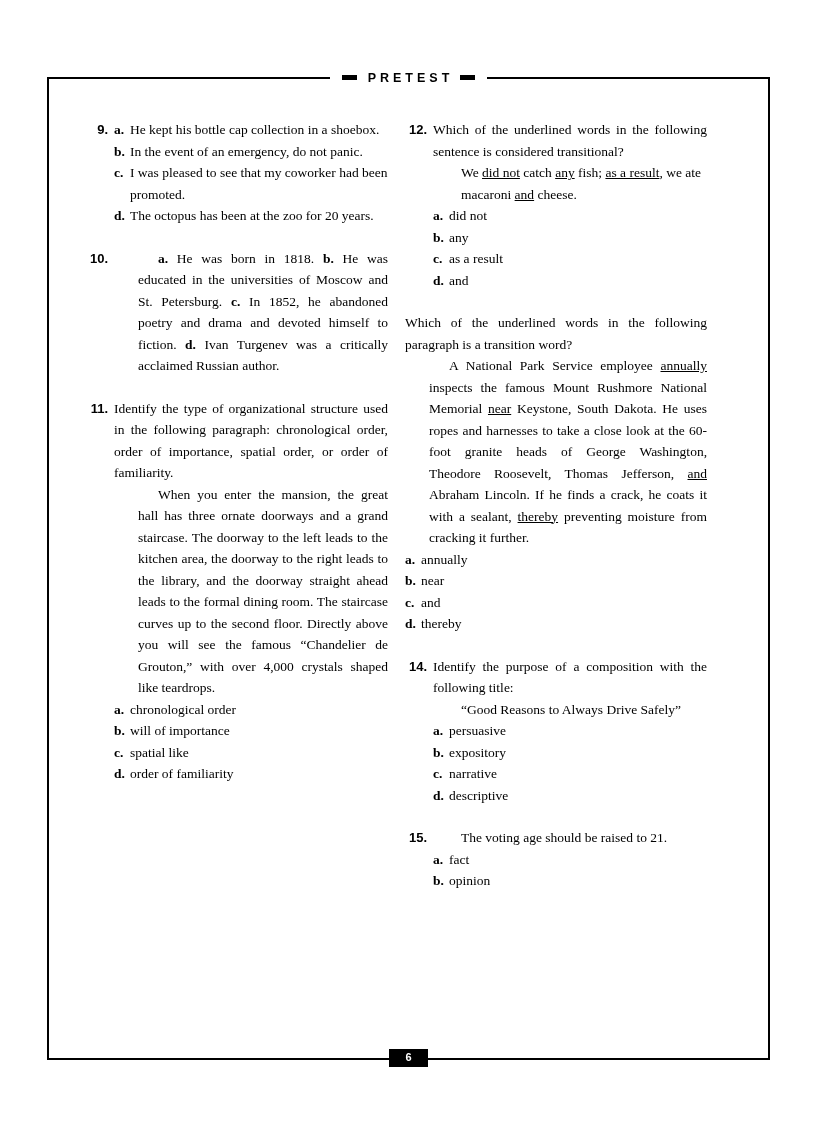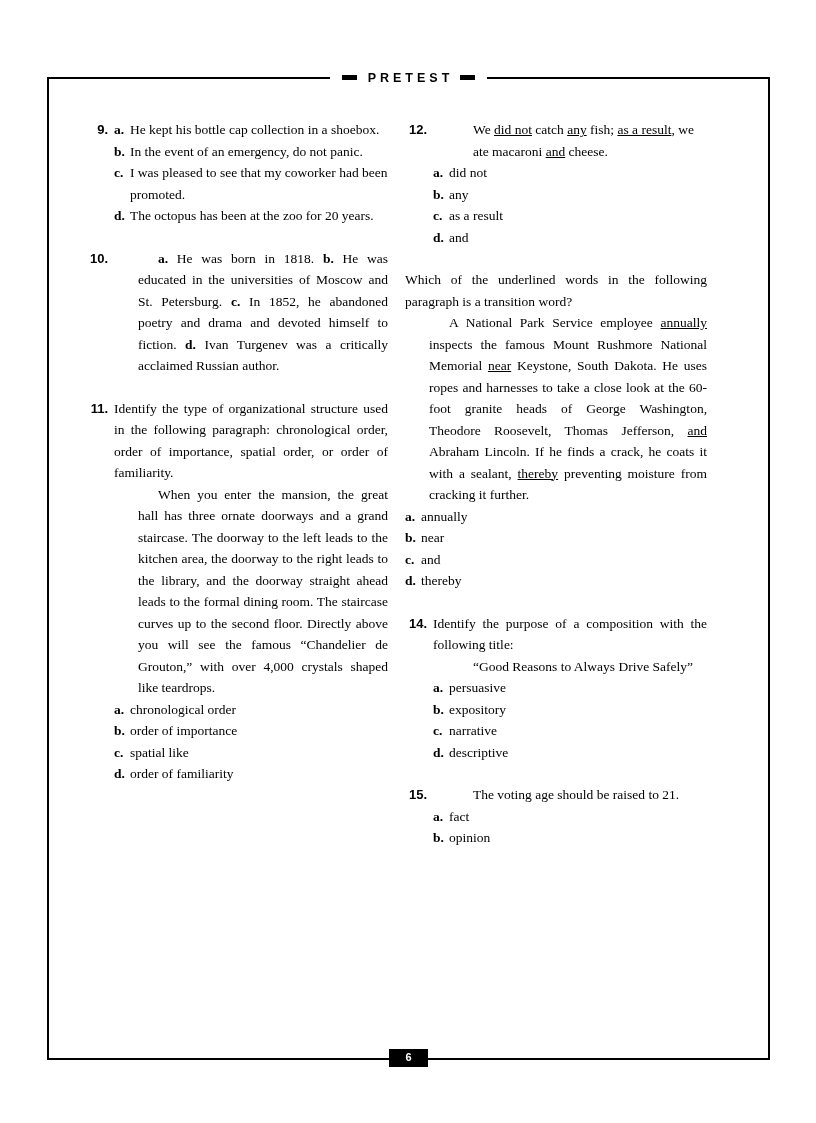--- a/index.html
+++ b/index.html
@@ -46,21 +46,21 @@
   }
   .q-num {
     flex: none; width: 22px; margin-right: 6px;
     text-align: right;
     font-family: "Liberation Sans", sans-serif;
     font-weight: bold; font-size: 13px;
   }
   .q-body { flex: 1; min-width: 0; text-align: justify; }
   .q-stem, .q-passage { text-align: justify; }
   .q-passage.first-indent { text-indent: 20px; margin-left: 24px; }
-  .q-passage.block-indent { margin-left: 40px; text-align: left; }
+  .q-passage.block-indent { margin-left: 28px; text-align: left; }
   .q-option { display: flex; }
   .opt-letter { flex: none; width: 16px; font-weight: bold; }
   .opt-text { flex: 1; text-align: left; }
   .u { text-decoration: underline; }
   .b { font-weight: bold; }
   .footer {
     position: absolute;
     top: 1049px; left: 47px; width: 723px;
     display: flex; justify-content: center;
   }
@@ -122,38 +122,39 @@
           <div class="q-body">
             <div class="q-stem">Identify the type of organizational structure used in the following paragraph: chronological order, order of importance, spatial order, or order of familiarity.</div>
             <div class="q-passage first-indent"><span>When you enter the mansion, the great hall has three ornate doorways and a grand staircase. The doorway to the left leads to the kitchen area, the doorway to the right leads to the library, and the doorway straight ahead leads to the formal dining room. The staircase curves up to the second floor. Directly above you will see the famous “Chandelier de Grouton,” with over 4,000 crystals shaped like teardrops.</span></div>
             <div class="q-options">
               <div class="q-option">
                 <span class="opt-letter">a.</span>
                 <span class="opt-text">chronological order</span>
               </div>
               <div class="q-option">
                 <span class="opt-letter">b.</span>
-                <span class="opt-text">order of importance</span>
+                <span class="opt-text">will of importance</span>
               </div>
               <div class="q-option">
                 <span class="opt-letter">c.</span>
                 <span class="opt-text">spatial like</span>
               </div>
               <div class="q-option">
                 <span class="opt-letter">d.</span>
                 <span class="opt-text">order of familiarity</span>
               </div>
             </div>
           </div>
         </div>
       </div>
     <div class="col">
         <div class="question">
           <div class="q-num">12.</div>
           <div class="q-body">
+            <div class="q-stem">Which of the underlined words in the following sentence is considered transitional?</div>
             <div class="q-passage block-indent"><span>We </span><span class="u">did not</span><span> catch </span><span class="u">any</span><span> fish; </span><span class="u">as a result</span><span>, we ate macaroni </span><span class="u">and</span><span> cheese.</span></div>
             <div class="q-options">
               <div class="q-option">
                 <span class="opt-letter">a.</span>
                 <span class="opt-text">did not</span>
               </div>
               <div class="q-option">
                 <span class="opt-letter">b.</span>
                 <span class="opt-text">any</span>
               </div>

